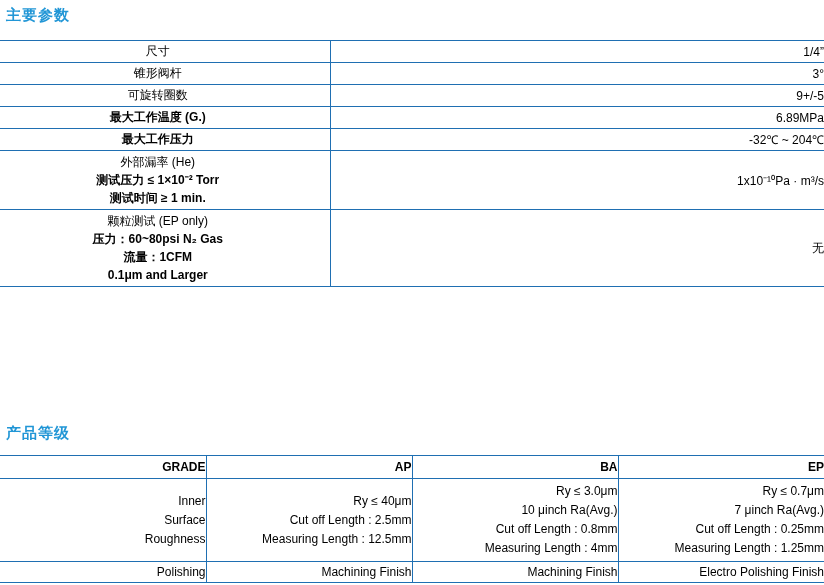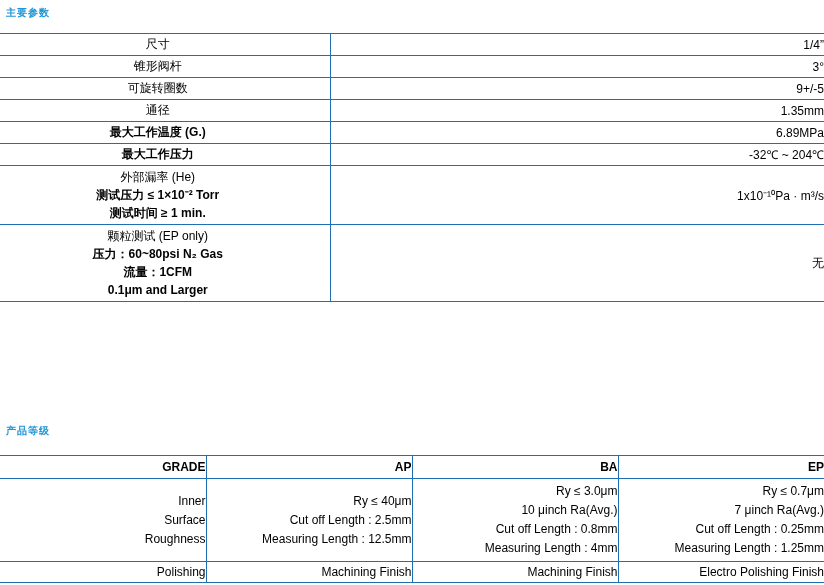--- a/index.html
+++ b/index.html
@@ -10,21 +10,21 @@
   body {
     width: 824px;
     height: 585px;
     font-family: "Liberation Sans", sans-serif;
     color: #000000;
     position: relative;
     overflow: hidden;
   }
   .section-title {
     color: #2196d6;
-    font-size: 10px;
+    font-size: 15px;
     font-weight: bold;
     letter-spacing: 1px;
     padding-left: 6px;
   }
   #main-params-title {
     position: absolute;
     top: 6px;
     left: 0;
   }
   #grade-title {
@@ -33,21 +33,21 @@
     left: 0;
   }
 
   
   table {
     border-collapse: collapse;
     table-layout: fixed;
   }
   #main-params-table {
     position: absolute;
-    top: 33px;
+    top: 40px;
     left: 0;
     width: 824px;
   }
   #main-params-table col.c1 { width: 330px; }
   #main-params-table col.c2 { width: 494px; }
   #main-params-table td {
     border-top: 1px solid #1f6fb2;
     border-bottom: 1px solid #1f6fb2;
     font-size: 12px;
     padding: 2px 0;
@@ -106,24 +106,20 @@
       <td class="label">尺寸</td>
       <td class="value">1/4”</td>
     </tr>
     <tr>
       <td class="label">锥形阀杆</td>
       <td class="value">3°</td>
     </tr>
     <tr>
       <td class="label">可旋转圈数</td>
       <td class="value">9+/-5</td>
-    </tr>
-    <tr>
-      <td class="label">通径</td>
-      <td class="value">1.35mm</td>
     </tr>
     <tr>
       <td class="label b">最大工作温度 (G.)</td>
       <td class="value">6.89MPa</td>
     </tr>
     <tr>
       <td class="label b">最大工作压力</td>
       <td class="value">-32℃ ~ 204℃</td>
     </tr>
     <tr>

